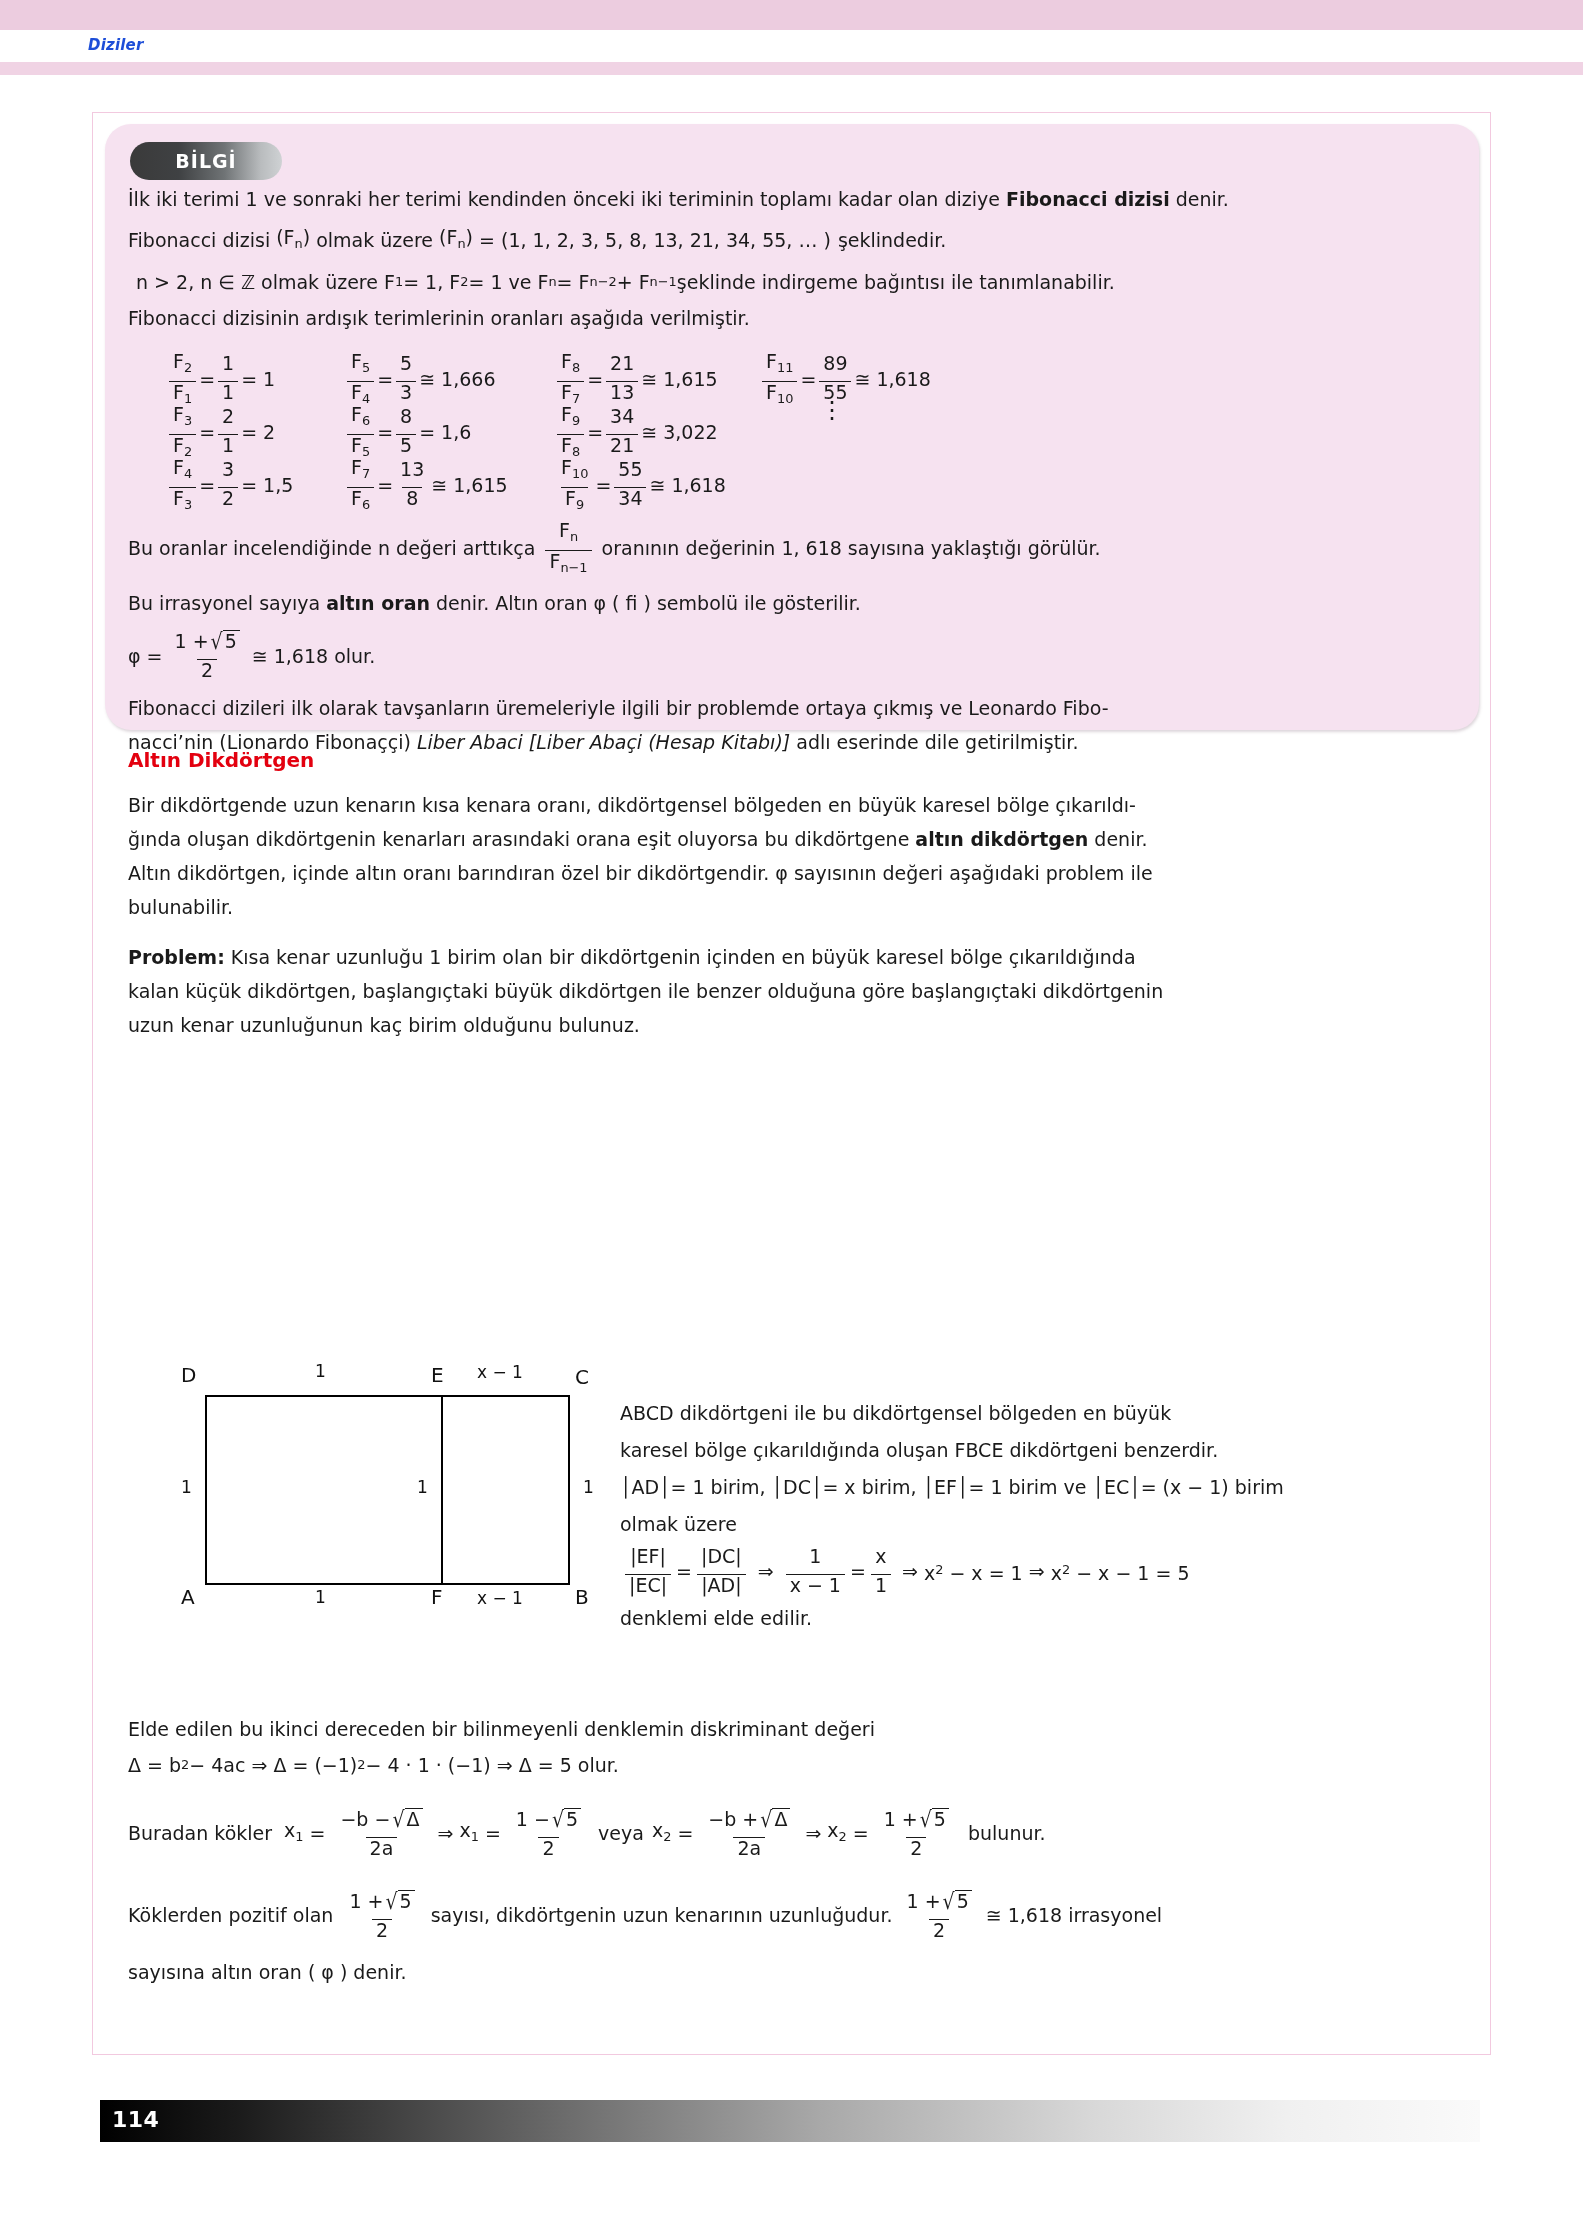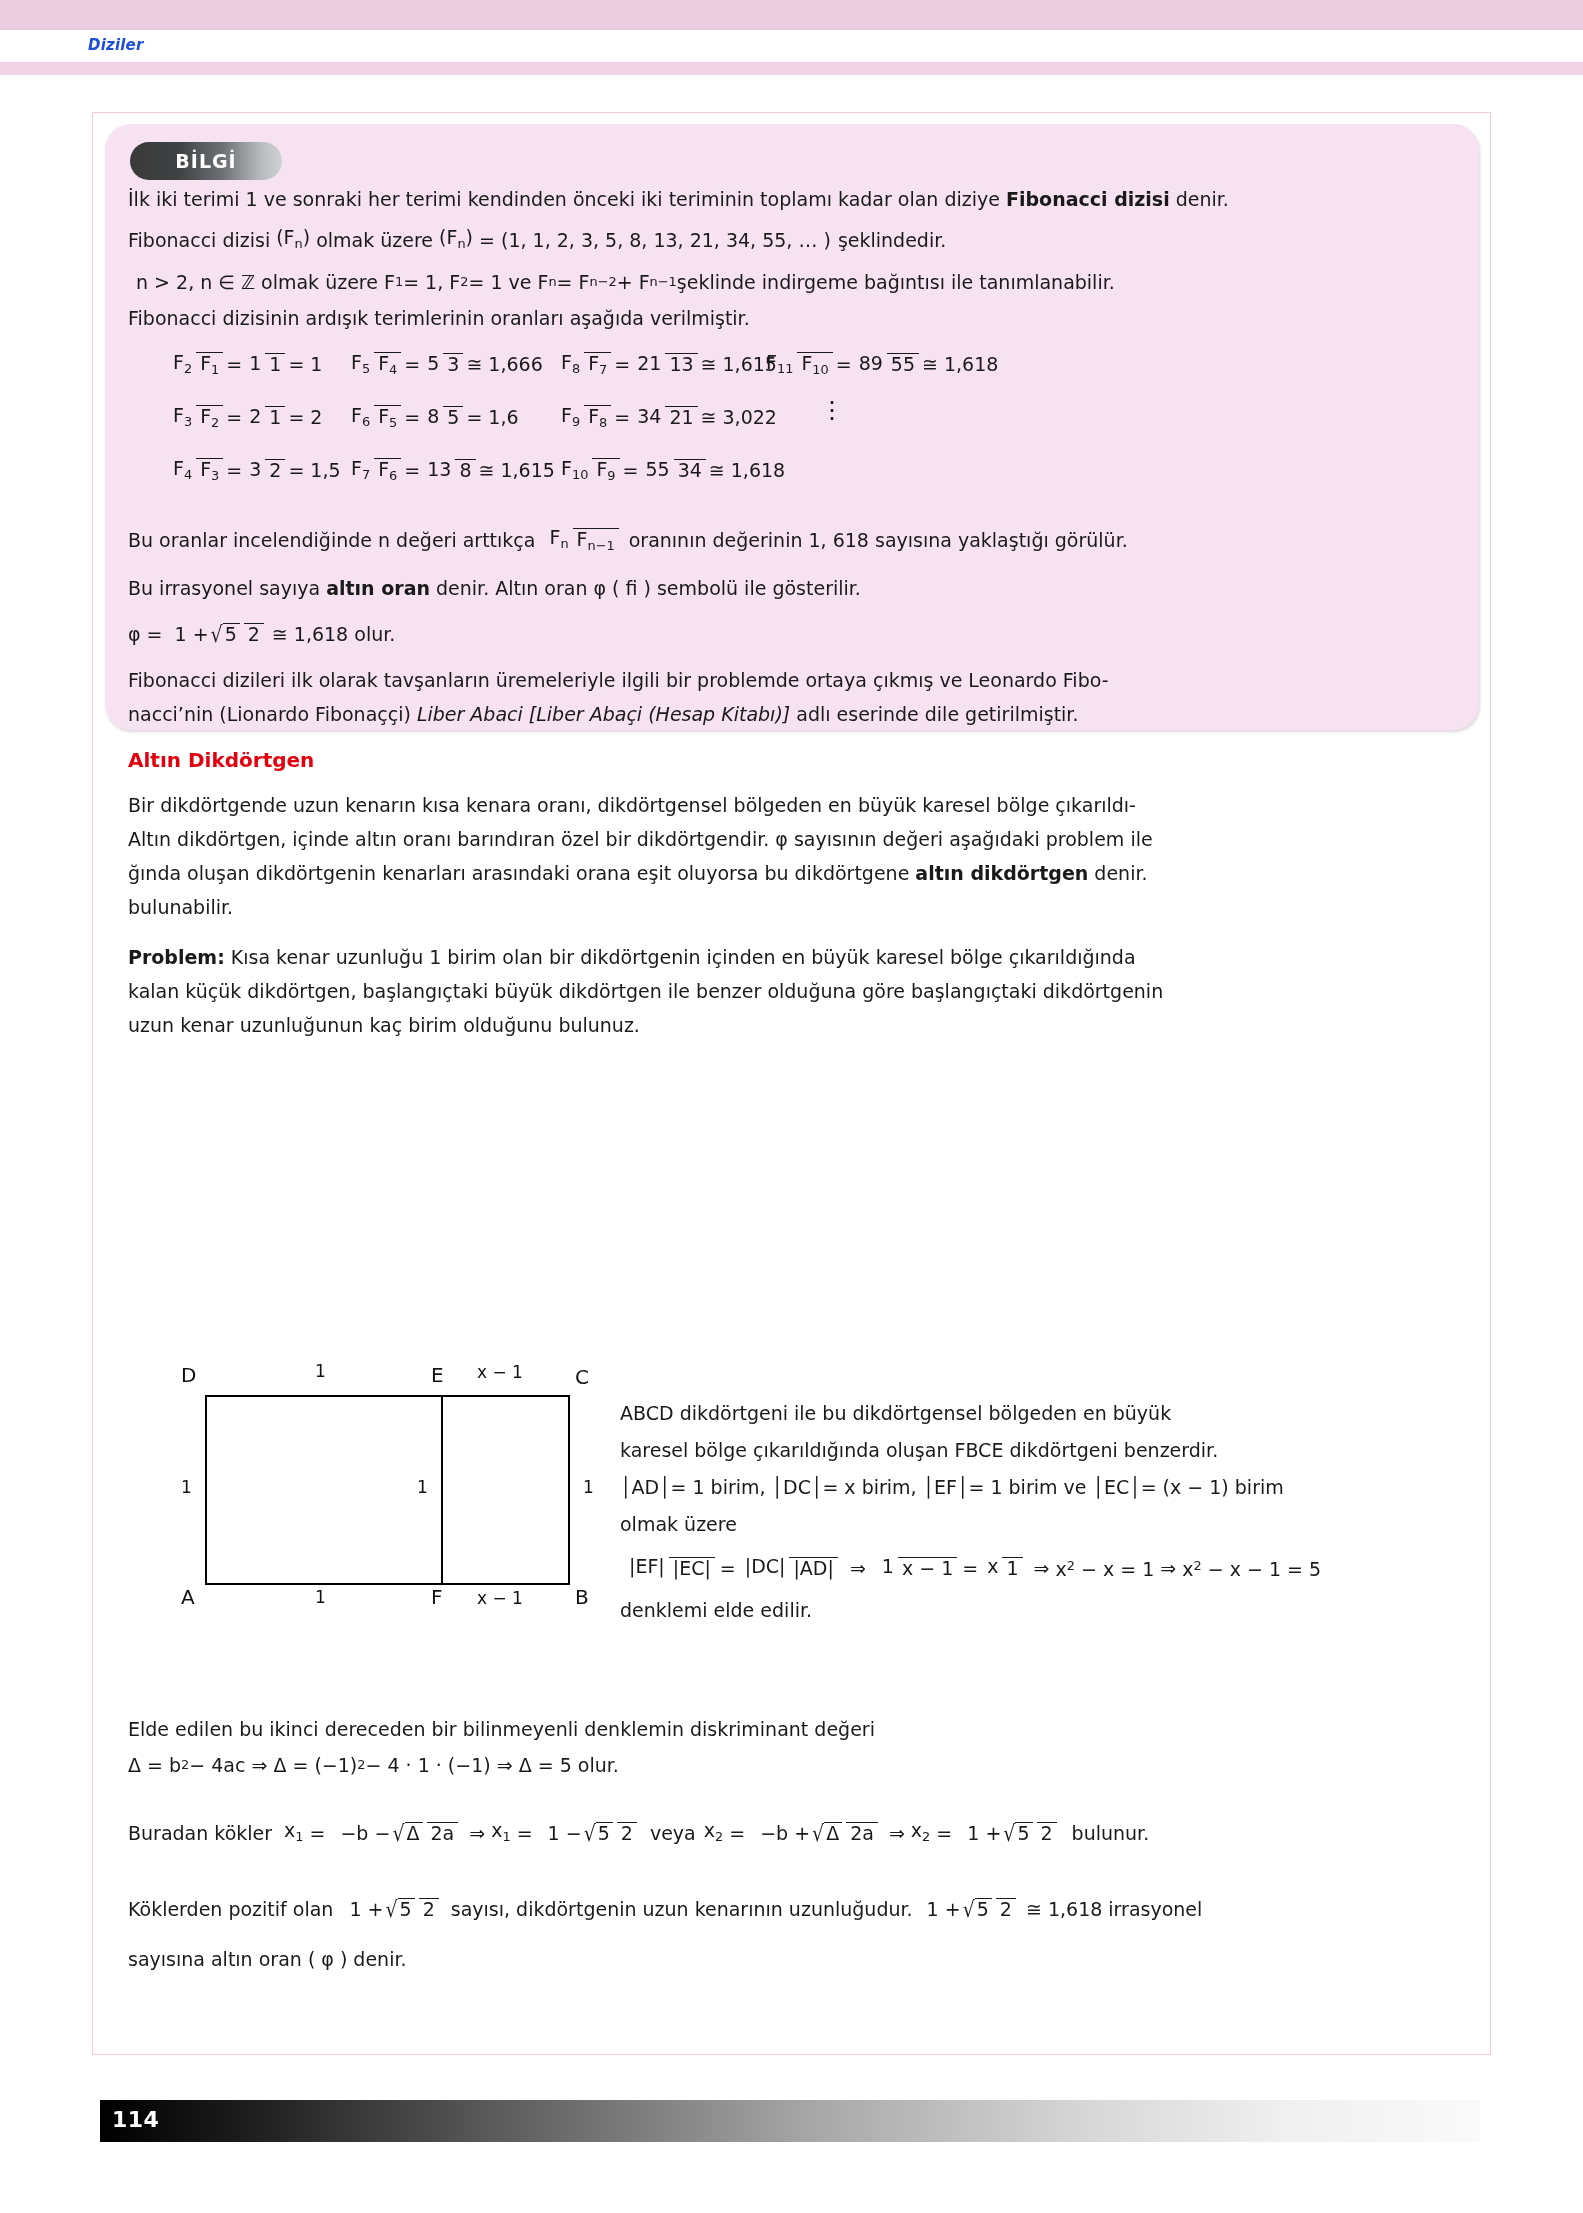--- a/index.html
+++ b/index.html
@@ -97,25 +97,27 @@
     font-size: 19px;
     line-height: 38px;
     display: flex;
     align-items: center;
     flex-wrap: wrap;
   }
 
   
   .frac {
     display: inline-flex;
+    flex-direction: column;
     align-items: center;
     justify-content: center;
     vertical-align: middle;
     margin: 0 5px;
     line-height: 1.05;
+    gap: 6px;
   }
   .frac .num { padding: 0 4px 1px 4px; }
   .frac .den { padding: 1px 4px 0 4px; border-top: 1.6px solid #1a1a1a; }
   .frac.tight { margin: 0 3px; }
 
   .sub { font-size: .68em; vertical-align: -.28em; }
   .sup { font-size: .68em; vertical-align: .5em; }
 
   .sqrt {
     display: inline-block;
@@ -456,24 +458,24 @@
   <div class="ptext" style="margin-top:10px;">Fibonacci dizileri ilk olarak tavşanların üremeleriyle ilgili bir problemde ortaya çıkmış ve Leonardo Fibo-</div>
   <div class="ptext">
     <span>nacci’nin (Lionardo Fibonaççi) </span><i>Liber Abaci [Liber Abaçi (Hesap Kitabı)]</i><span> adlı eserinde dile getirilmiştir.</span>
   </div>
 </div>
 
 <div class="article">
   <div class="sec-head">Altın Dikdörtgen</div>
 
   <div class="ptext">Bir dikdörtgende uzun kenarın kısa kenara oranı, dikdörtgensel bölgeden en büyük karesel bölge çıkarıldı-</div>
-  <div class="ptext">Altın dikdörtgen, içinde altın oranı barındıran özel bir dikdörtgendir.  φ sayısının değeri aşağıdaki problem ile</div>
   <div class="ptext">
     <span>ğında oluşan dikdörtgenin kenarları arasındaki orana eşit oluyorsa  bu dikdörtgene </span><b>altın dikdörtgen</b><span> denir.</span>
   </div>
+  <div class="ptext">Altın dikdörtgen, içinde altın oranı barındıran özel bir dikdörtgendir.  φ sayısının değeri aşağıdaki problem ile</div>
   <div class="ptext">bulunabilir.</div>
 
   <div class="ptext" style="margin-top:16px;">
     <b>Problem:</b><span> Kısa kenar uzunluğu 1 birim olan bir dikdörtgenin içinden en büyük karesel bölge çıkarıldığında</span>
   </div>
   <div class="ptext">kalan küçük dikdörtgen, başlangıçtaki büyük dikdörtgen ile benzer olduğuna göre başlangıçtaki dikdörtgenin</div>
   <div class="ptext">uzun kenar uzunluğunun kaç birim olduğunu bulunuz.</div>
 </div>
 
 <div class="diagram">

